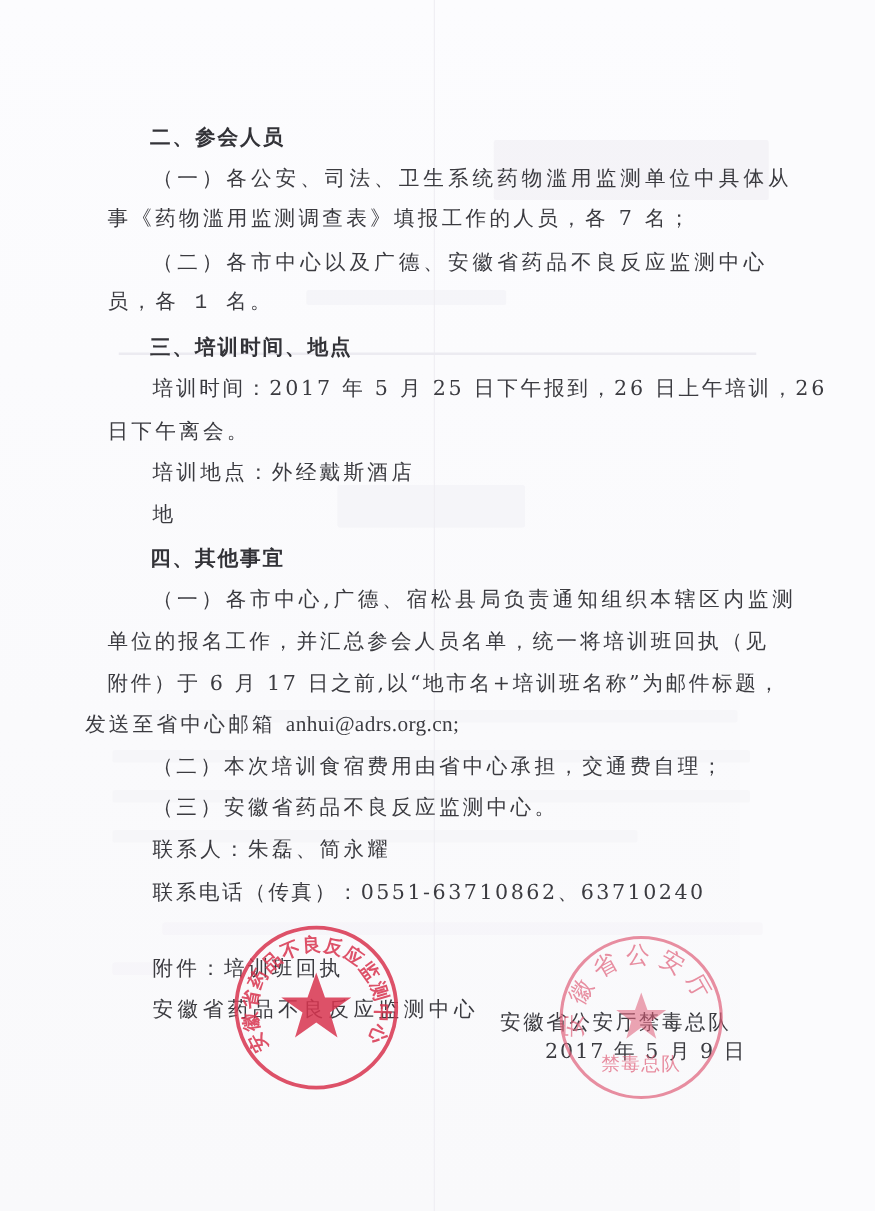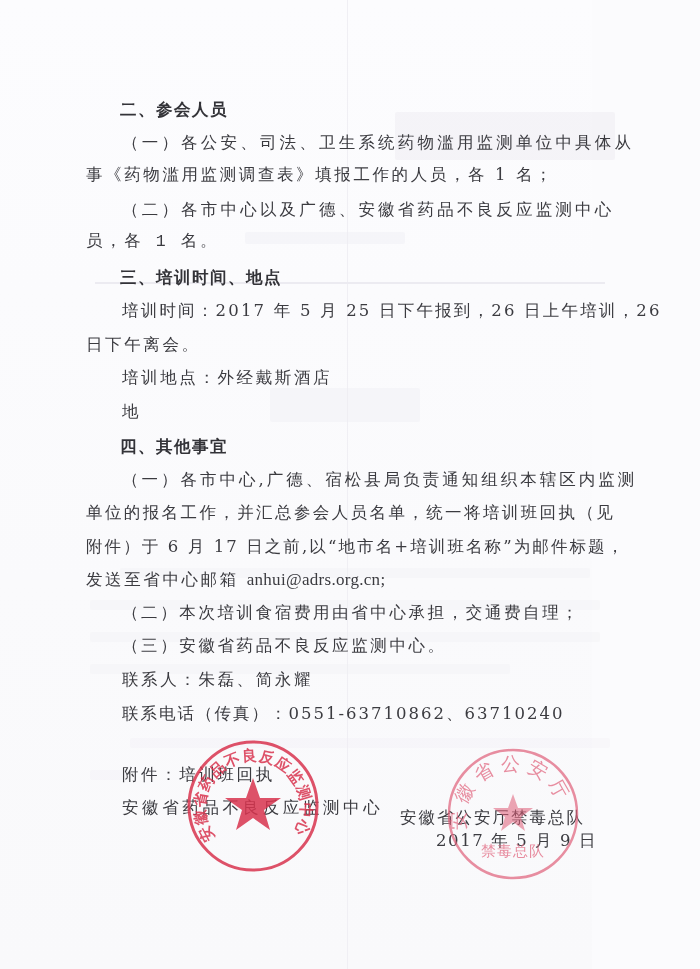--- a/index.html
+++ b/index.html
@@ -78,35 +78,35 @@
   <div class="ghost" style="left:270px;top:388px;width:150px;height:34px;opacity:0.4;"></div>
   <div class="ghost" style="left:120px;top:568px;width:470px;height:10px;opacity:0.3;"></div>
   <div class="ghost" style="left:90px;top:600px;width:510px;height:10px;opacity:0.3;"></div>
   <div class="ghost" style="left:90px;top:632px;width:510px;height:10px;opacity:0.3;"></div>
   <div class="ghost" style="left:90px;top:664px;width:420px;height:10px;opacity:0.3;"></div>
   <div class="ghost" style="left:130px;top:738px;width:480px;height:10px;opacity:0.25;"></div>
   <div class="ghost" style="left:90px;top:770px;width:40px;height:10px;opacity:0.25;"></div>
 
   <div class="line heading" style="left:120px;top:100px;">二、参会人员</div>
   <div class="line" style="left:122px;top:133px;letter-spacing:3.2px;">（一）各公安、司法、卫生系统药物滥用监测单位中具体从</div>
-  <div class="line" style="left:86px;top:165px;letter-spacing:2.6px;">事《药物滥用监测调查表》填报工作的人员，各 1 名；</div>
+  <div class="line" style="left:86px;top:165px;letter-spacing:2.6px;">事《药物滥用监测调查表》填报工作的人员，各 7 名；</div>
   <div class="line" style="left:122px;top:200px;letter-spacing:3.2px;">（二）各市中心以及广德、安徽省药品不良反应监测中心</div>
   <div class="line" style="left:86px;top:232px;font-family:Liberation Mono, monospace;">员，各 1 名。</div>
 
   <div class="line heading" style="left:120px;top:268px;">三、培训时间、地点</div>
   <div class="line" style="left:122px;top:301px;letter-spacing:2.2px;">培训时间：2017 年 5 月 25 日下午报到，26 日上午培训，26</div>
   <div class="line" style="left:86px;top:335px;">日下午离会。</div>
   <div class="line" style="left:122px;top:368px;">培训地点：外经戴斯酒店</div>
   <div class="line" style="left:122px;top:402px;">地</div>
 
   <div class="line heading" style="left:120px;top:437px;">四、其他事宜</div>
   <div class="line" style="left:122px;top:470px;letter-spacing:3.0px;">（一）各市中心,广德、宿松县局负责通知组织本辖区内监测</div>
   <div class="line" style="left:86px;top:503px;letter-spacing:2.4px;">单位的报名工作，并汇总参会人员名单，统一将培训班回执（见</div>
   <div class="line" style="left:86px;top:537px;letter-spacing:2.1px;">附件）于 6 月 17 日之前,以“地市名+培训班名称”为邮件标题，</div>
-  <div class="line" style="left:86px;top:570px;">
+  <div class="line" style="left:68px;top:570px;">
     <span>发送至省中心邮箱 </span><span class="email">anhui@adrs.org.cn;</span>
   </div>
   <div class="line" style="left:122px;top:603px;">（二）本次培训食宿费用由省中心承担，交通费自理；</div>
   <div class="line" style="left:122px;top:636px;">（三）安徽省药品不良反应监测中心。</div>
 
   <div class="line" style="left:122px;top:670px;">联系人：朱磊、简永耀</div>
   <div class="line" style="left:122px;top:704px;letter-spacing:2.0px;">联系电话（传真）：0551-63710862、63710240</div>
 
   <div class="line" style="left:122px;top:765px;">附件：培训班回执</div>
   <div class="line" style="left:122px;top:798px;letter-spacing:3.6px;">安徽省药品不良反应监测中心</div>

